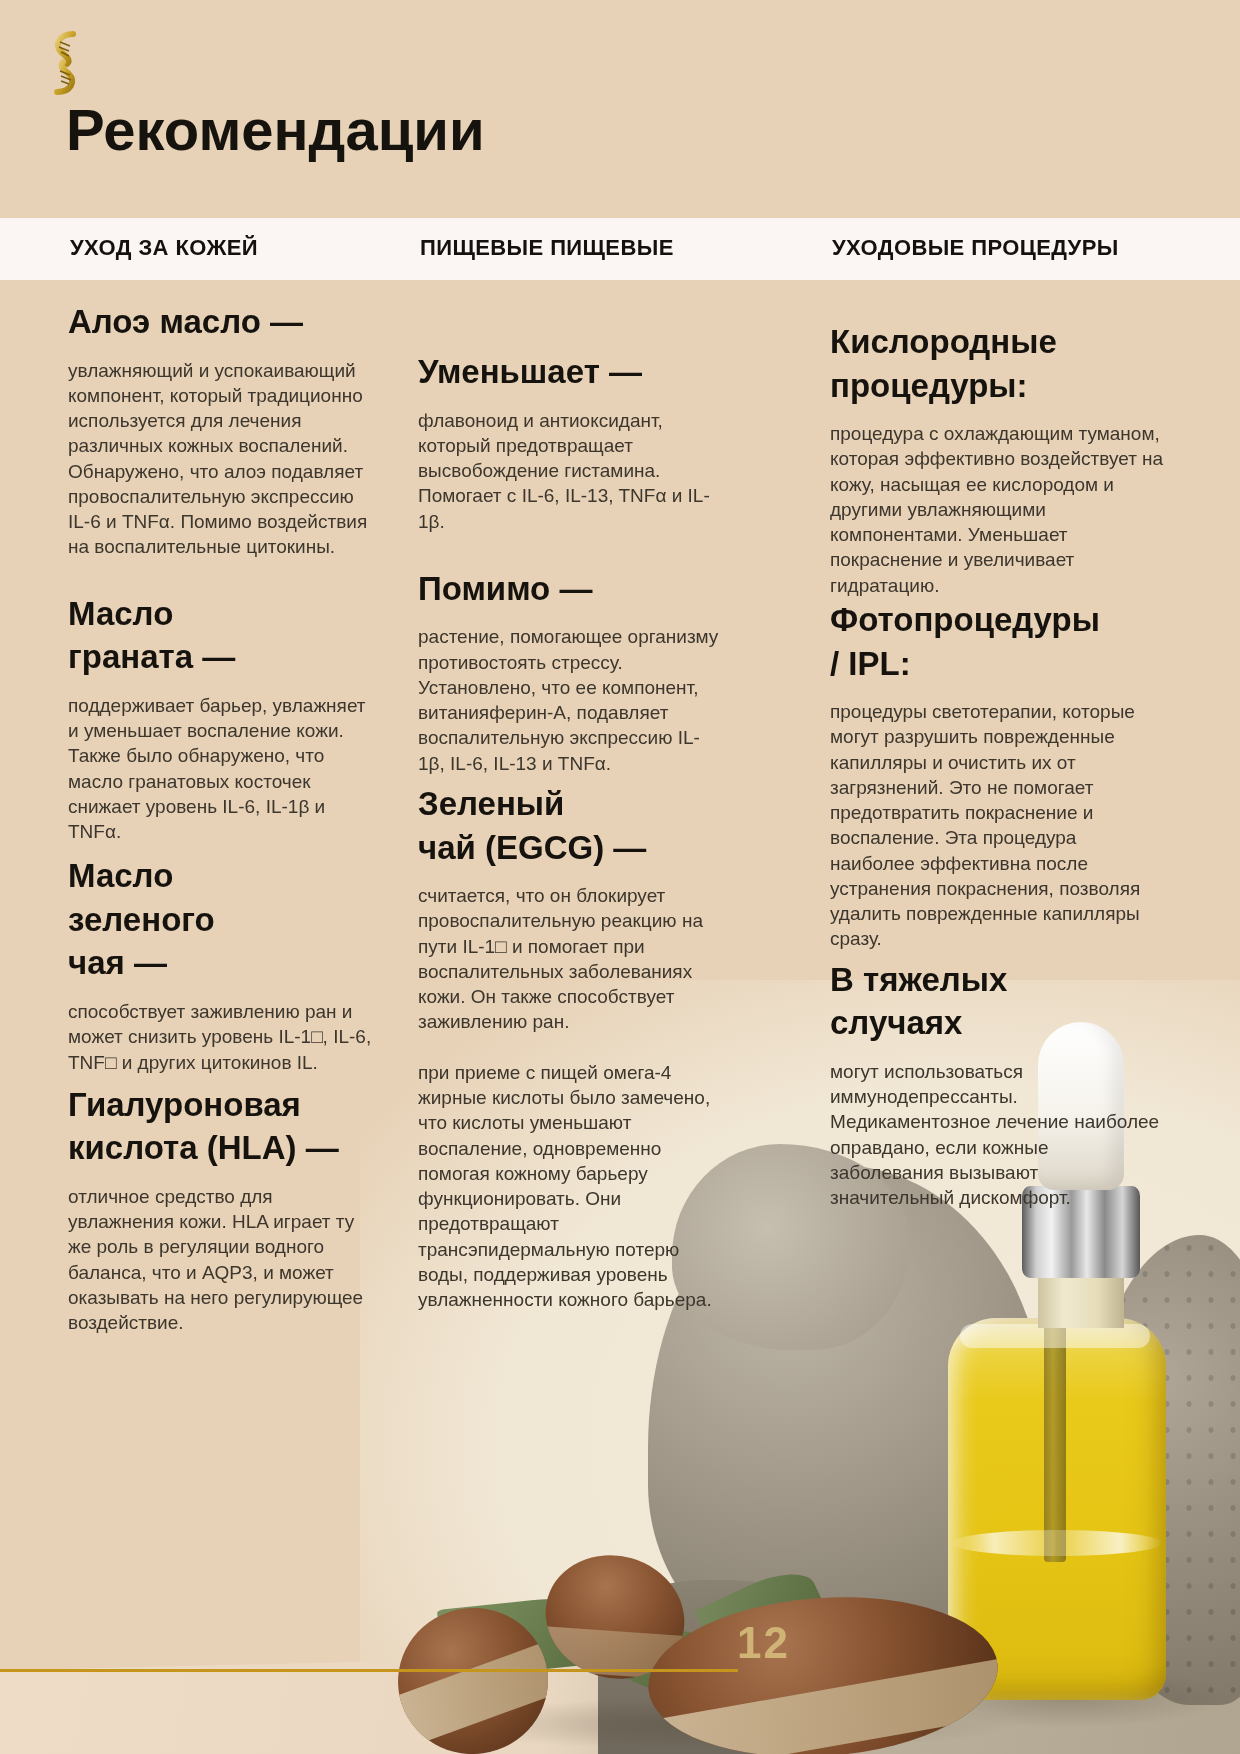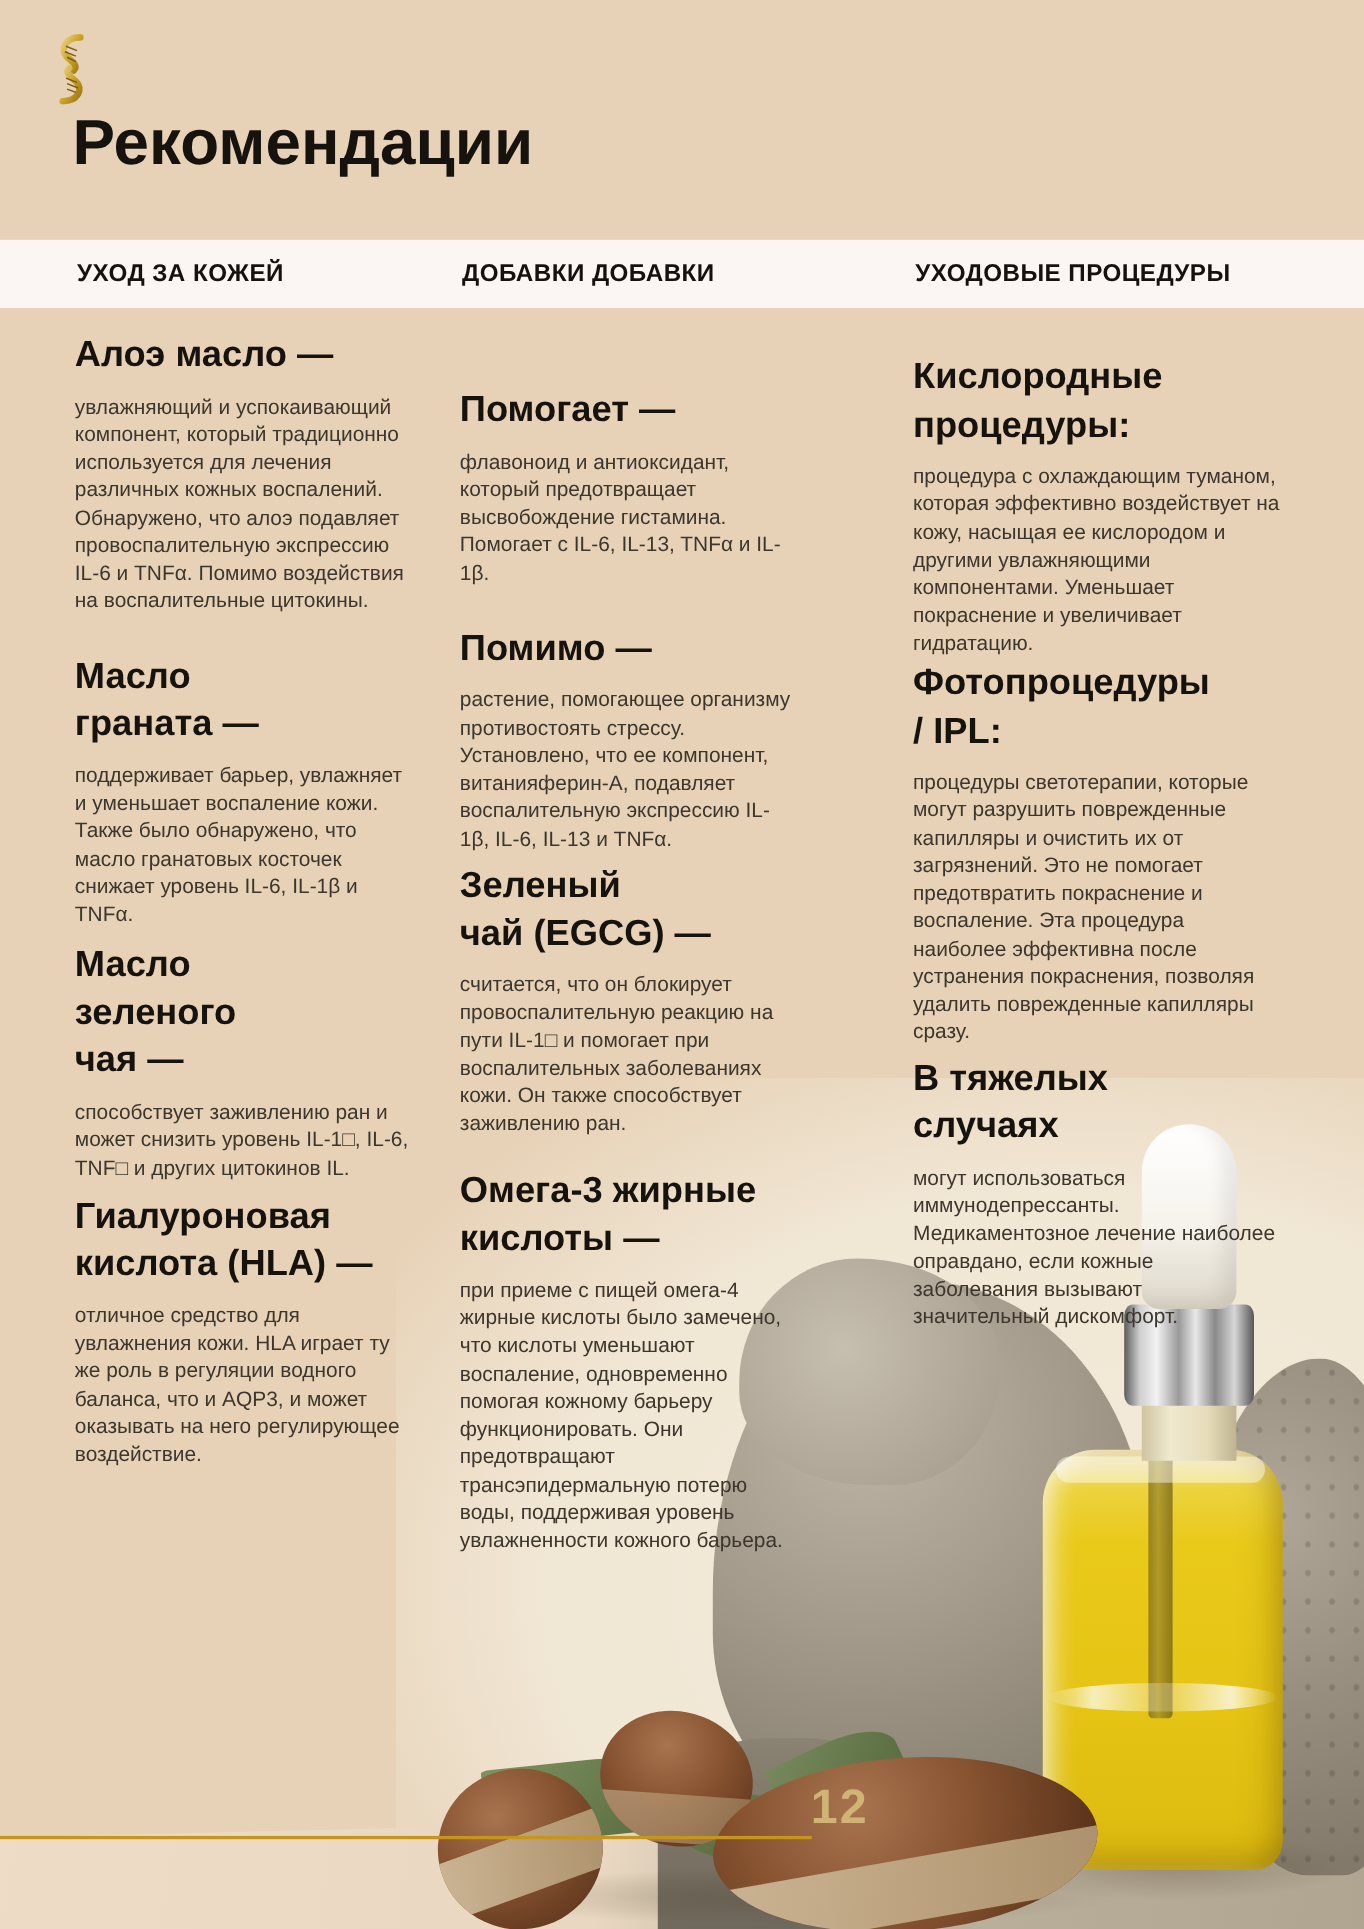--- a/index.html
+++ b/index.html
@@ -161,21 +161,21 @@
         <line x1="13" y1="46" x2="23" y2="50"></line>
         <line x1="13" y1="51" x2="21" y2="54"></line>
     </g>
   </svg>
 </div>
 
 <div class="page-title">Рекомендации</div>
 
 <div class="header-strip">
   <span class="col-header ch1">УХОД ЗА КОЖЕЙ</span>
-  <span class="col-header ch2">ДОБАВКИ ДОБАВКИ</span>
+  <span class="col-header ch2">ПИЩЕВЫЕ ПИЩЕВЫЕ</span>
   <span class="col-header ch3">УХОДОВЫЕ ПРОЦЕДУРЫ</span>
 </div>
 
 <div class="photo-bg"></div>
 <div class="ground"></div>
 <div class="rock rock-big"></div>
 <div class="rock rock-base"></div>
 <div class="rock rock-right"></div>
 <div class="shadow shadow-bottle"></div>
 <div class="shadow shadow-nuts"></div>
@@ -213,35 +213,33 @@
     <h2>Гиалуроновая
 кислота (HLA) —</h2>
     <p>отличное средство для увлажнения кожи. HLA играет ту же роль в регуляции водного баланса, что и AQP3, и может оказывать на него регулирующее воздействие.</p>
   </div>
 </div>
 
 <div class="col col2">
   <div class="section s1">
   </div>
   <div class="section s2">
-    <h2>Помогает —</h2>
+    <h2>Уменьшает —</h2>
     <p>флавоноид и антиоксидант, который предотвращает высвобождение гистамина. Помогает с IL-6, IL-13, TNFα и IL-1β.</p>
   </div>
   <div class="section s3">
     <h2>Помимо —</h2>
     <p>растение, помогающее организму противостоять стрессу. Установлено, что ее компонент, витанияферин-А, подавляет воспалительную экспрессию IL-1β, IL-6, IL-13 и TNFα.</p>
   </div>
   <div class="section s4">
     <h2>Зеленый
 чай (EGCG) —</h2>
     <p>считается, что он блокирует провоспалительную реакцию на пути IL-1□ и помогает при воспалительных заболеваниях кожи. Он также способствует заживлению ран.</p>
   </div>
   <div class="section s5">
-    <h2>Омега-3 жирные
-кислоты —</h2>
     <p>при приеме с пищей омега-4 жирные кислоты было замечено, что кислоты уменьшают воспаление, одновременно помогая кожному барьеру функционировать. Они предотвращают трансэпидермальную потерю воды, поддерживая уровень увлажненности кожного барьера.</p>
   </div>
 </div>
 
 <div class="col col3">
   <div class="section s1">
     <h2>Кислородные
 процедуры:</h2>
     <p>процедура с охлаждающим туманом, которая эффективно воздействует на кожу, насыщая ее кислородом и другими увлажняющими компонентами. Уменьшает покраснение и увеличивает гидратацию.</p>
   </div>

